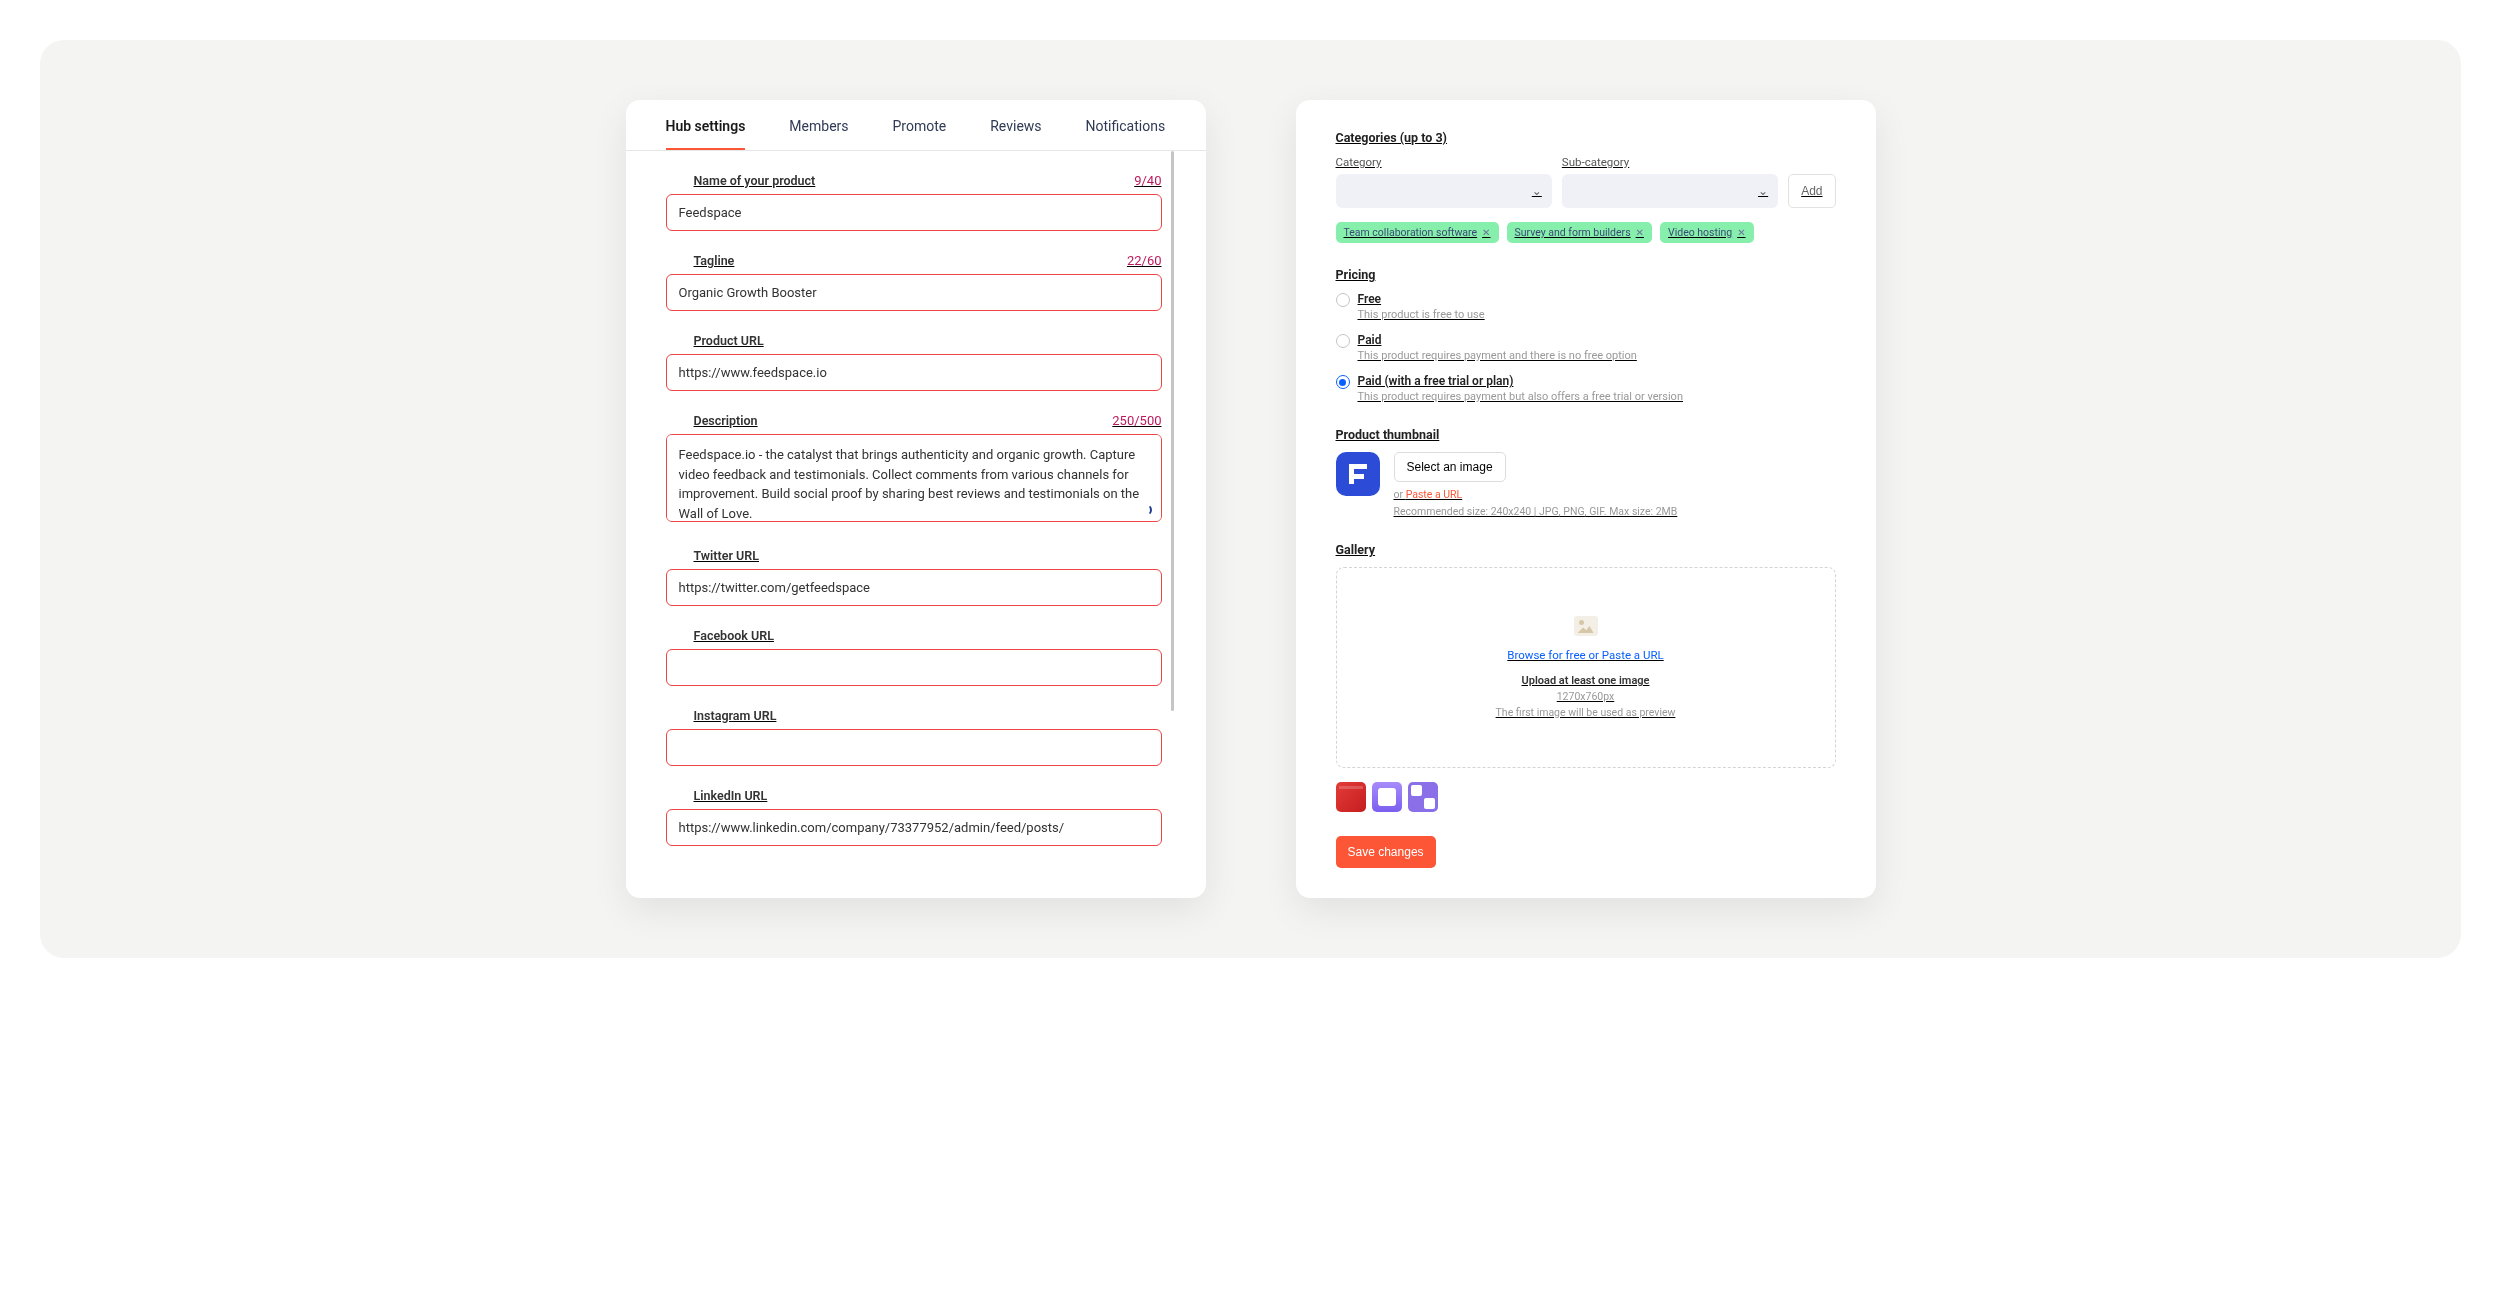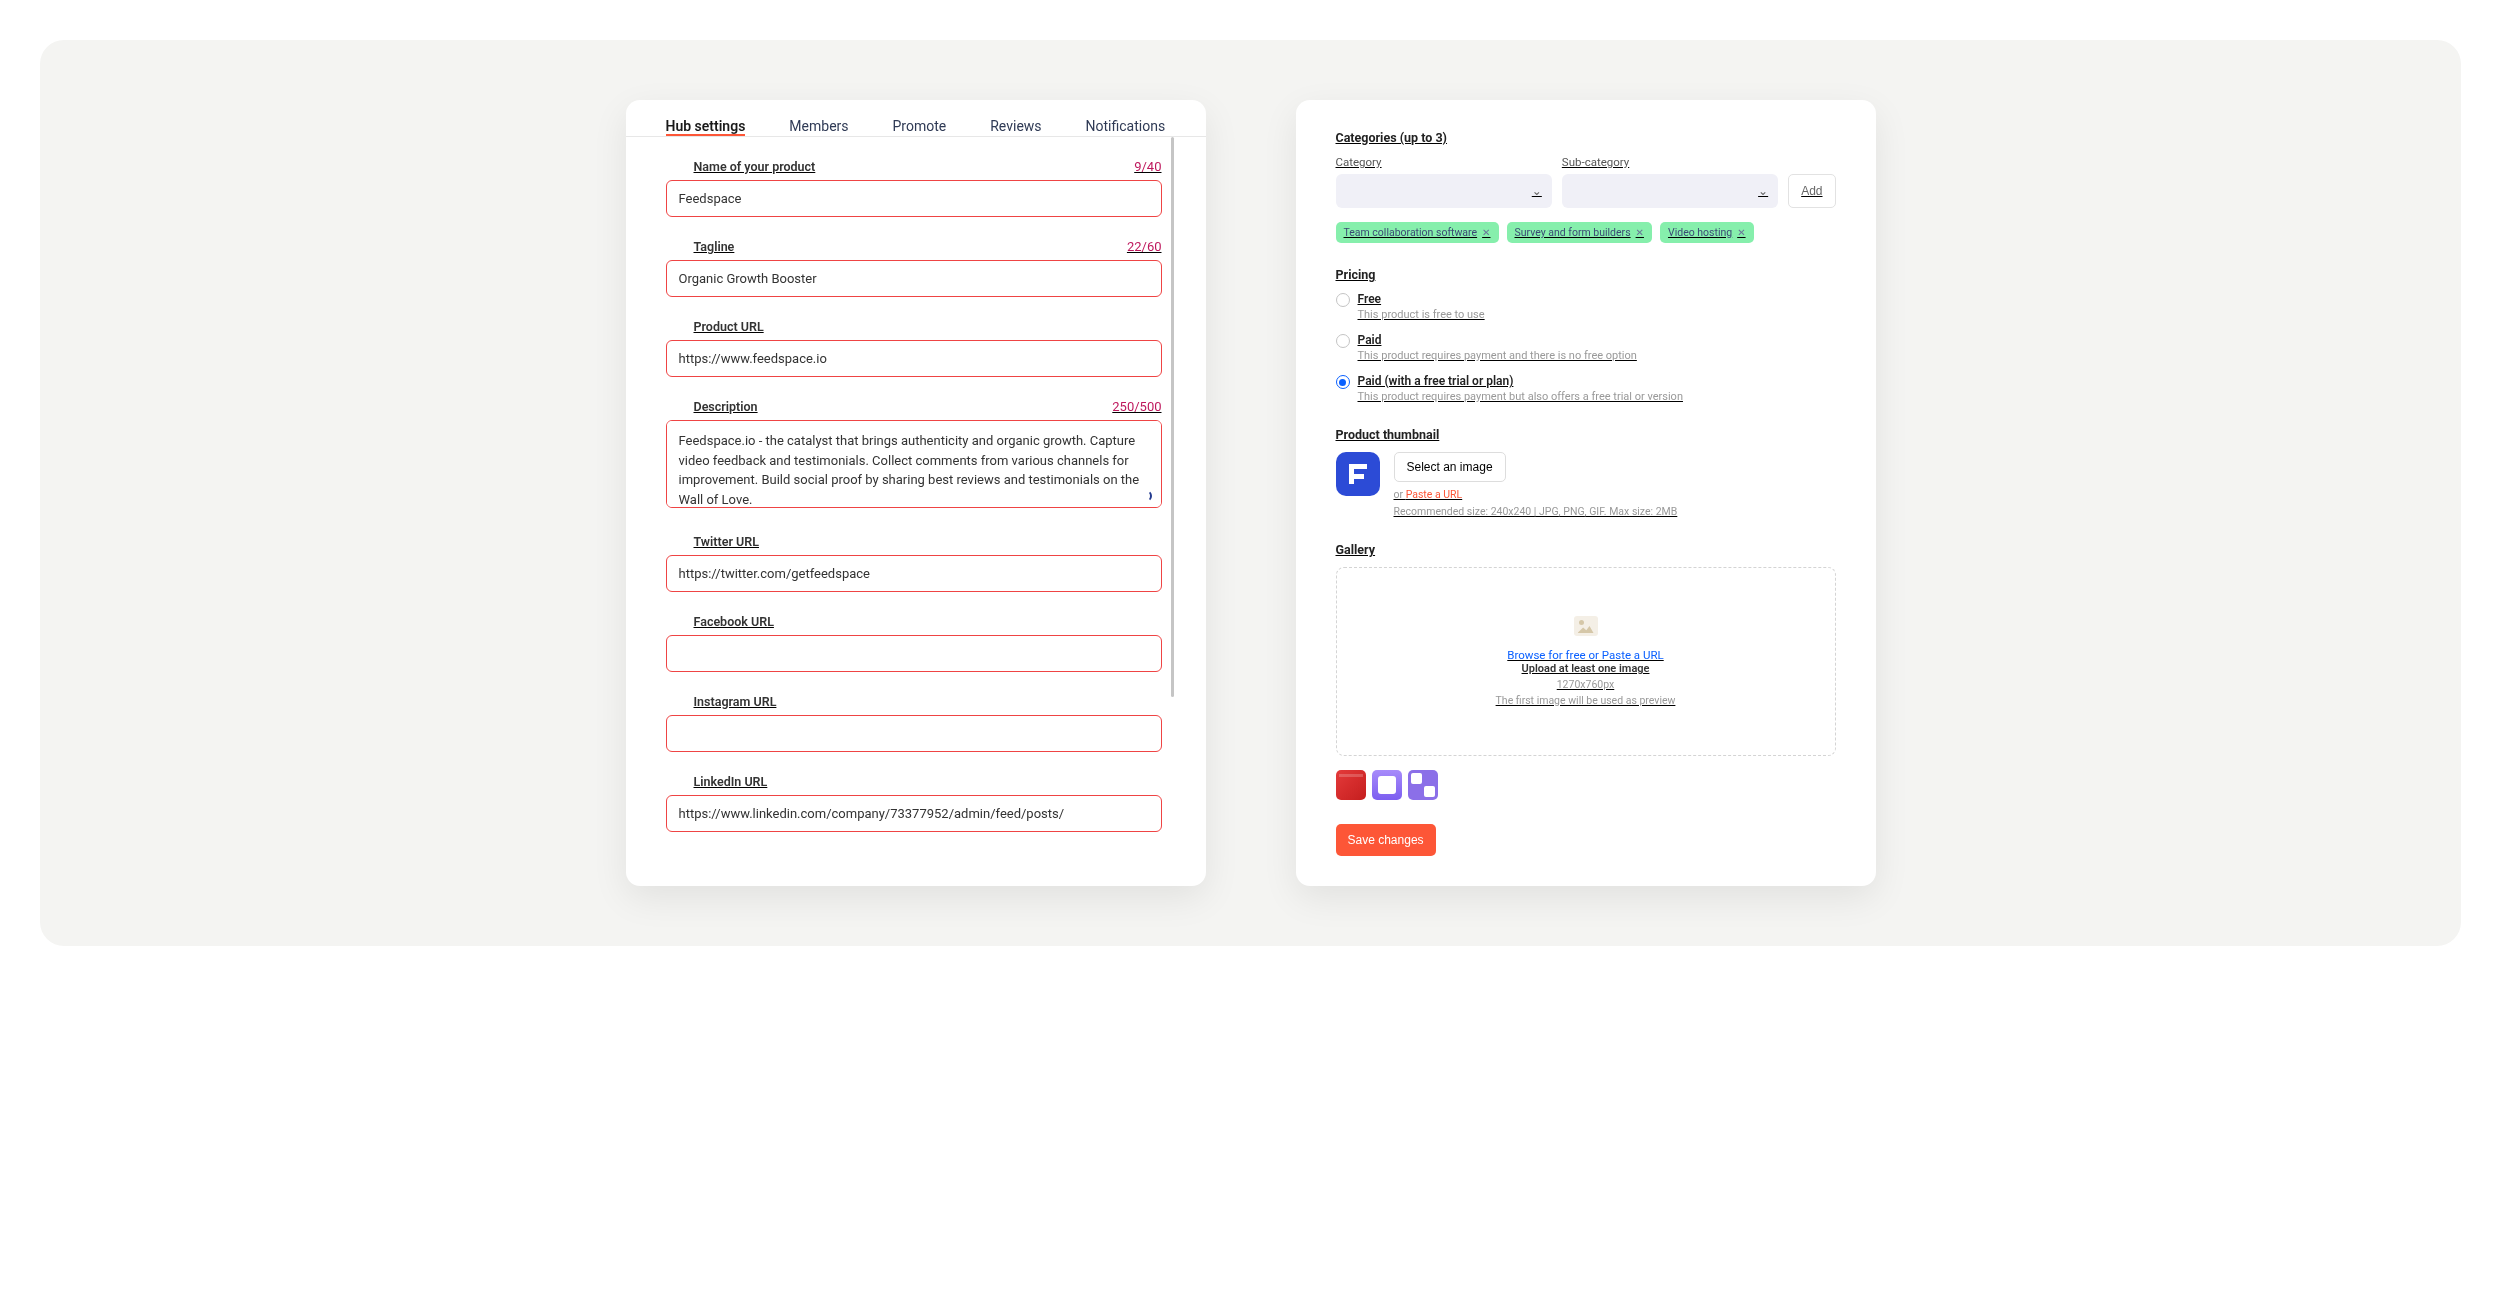--- a/index.html
+++ b/index.html
@@ -29,20 +29,21 @@
 }
 .tabs {
   display: flex;
   gap: 44px;
   padding: 18px 40px 0 40px;
   border-bottom: 1px solid #e7e7e7;
 }
 .tab {
   font-size: 14px;
   color: #2f3a55;
+  padding-bottom: 14px;
   cursor: pointer;
   border-bottom: 2px solid transparent;
 }
 .tab.active {
   color: #1a1a1a;
   font-weight: 600;
   border-bottom-color: #fd5637;
 }
 .form-scroll {
   position: relative;
@@ -284,20 +285,21 @@
 }
 .browse-link {
   font-size: 11.5px;
   color: #0a60ff;
   cursor: pointer;
 }
 .drop-heading {
   font-size: 11px;
   font-weight: 600;
   color: #333;
+  margin-top: 12px;
 }
 .drop-sub { font-size: 10.5px; color: #999; margin-top: 3px; }
 .gallery-thumbs {
   display: flex;
   gap: 6px;
   margin-top: 14px;
 }
 .g-thumb {
   width: 30px;
   height: 30px;

